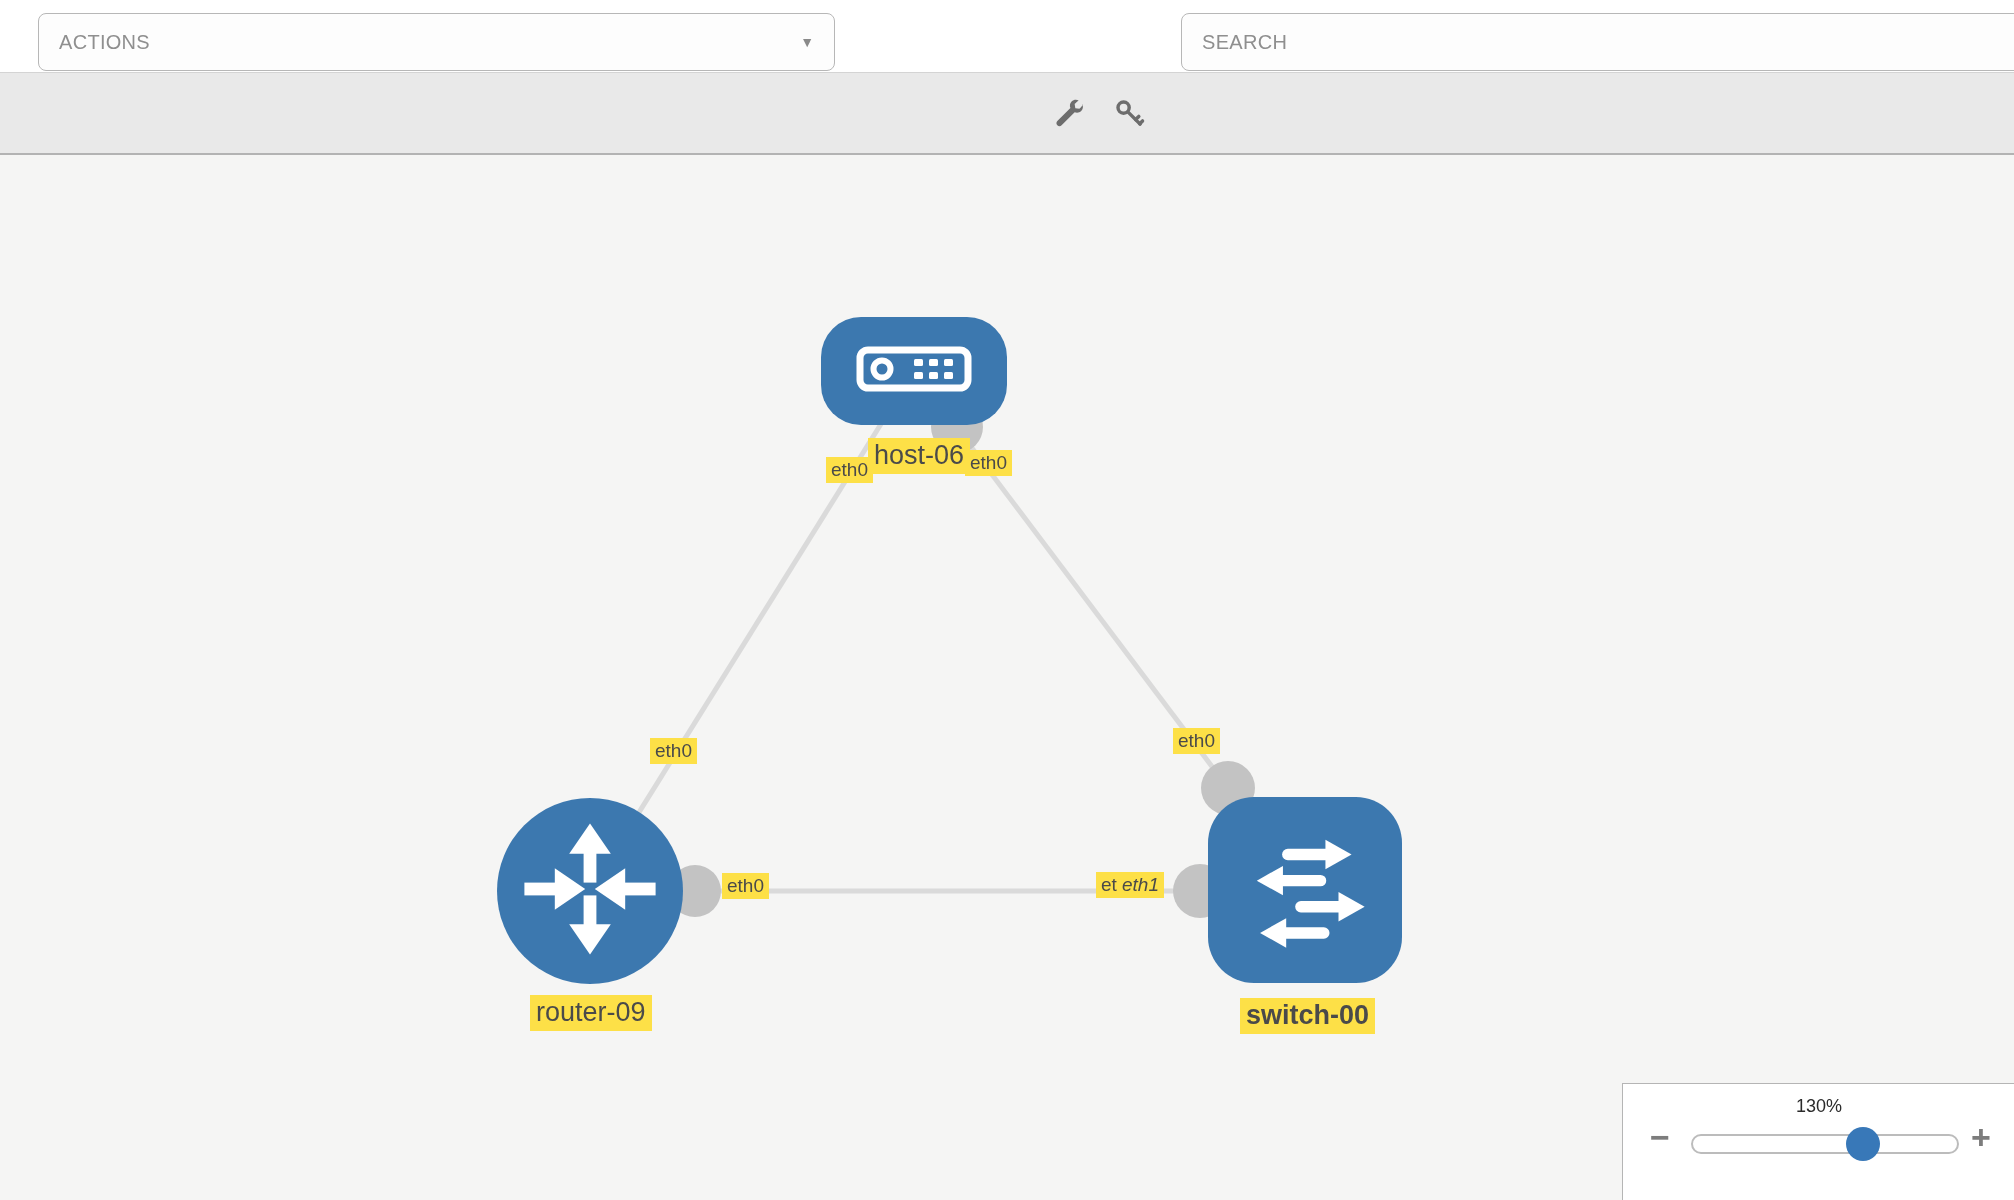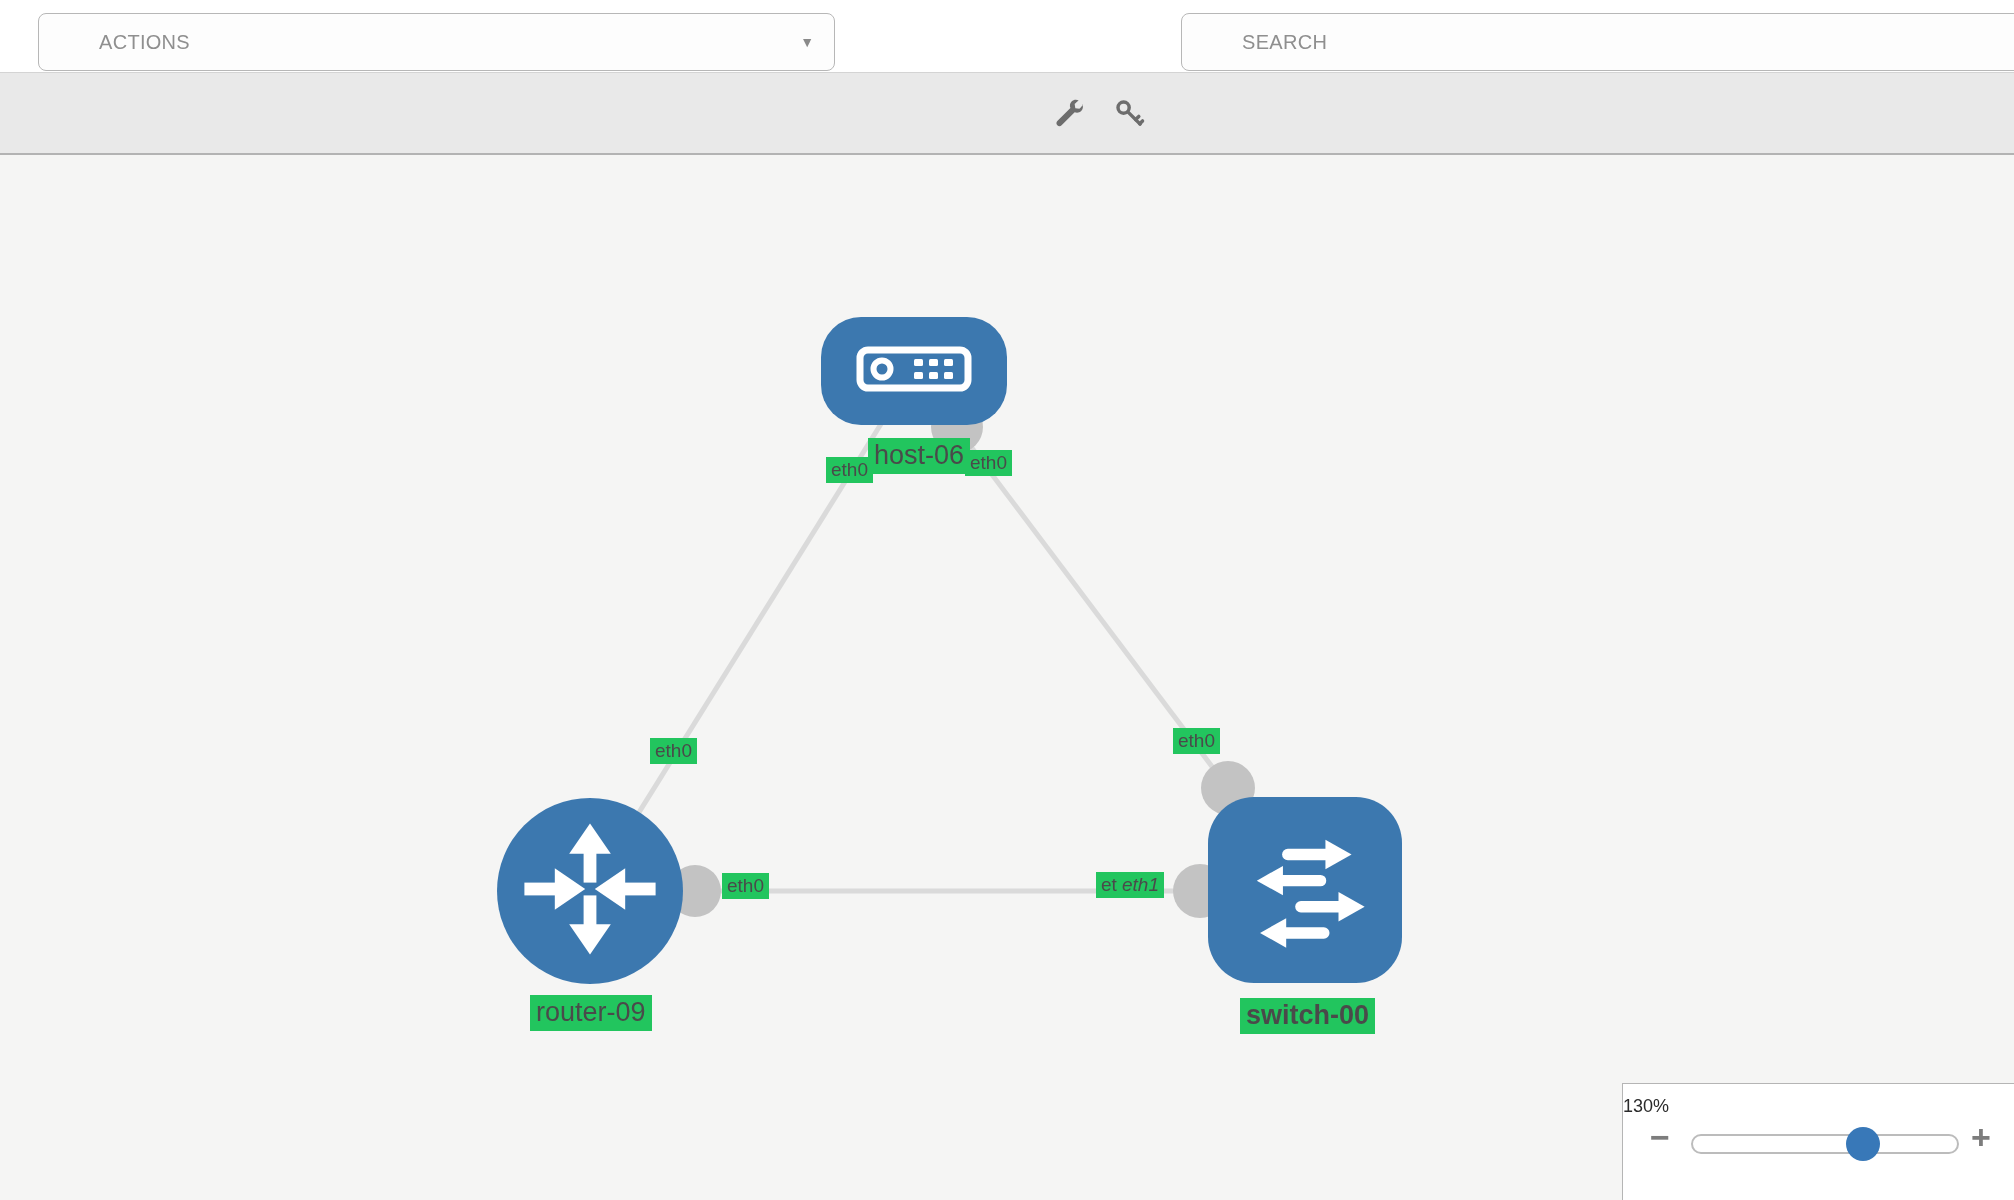--- a/index.html
+++ b/index.html
@@ -26,21 +26,21 @@
   .toolbar {
     position: absolute; left: 0; top: 72px; width: 2014px; height: 83px;
     background: #e9e9e9; border-top: 1px solid #d4d4d4; border-bottom: 2px solid #b3b3b3;
   }
   .select-box {
     position: absolute; top: 13px; height: 58px; background: #fdfdfd;
     border: 1px solid #b7b7b7; border-radius: 8px;
     display: flex; align-items: center; justify-content: space-between;
     padding: 0 20px; cursor: pointer;
   }
-  .select-box .sel-label { color: #8f8f8f; font-size: 20px; letter-spacing: 0.3px; margin-left: 40px; }
+  .select-box .sel-label { color: #8f8f8f; font-size: 20px; letter-spacing: 0.3px; }
   .select-box .caret { color: #8a8a8a; font-size: 14px; }
   .actions-box { left: 38px; width: 797px; }
   .search-box { left: 1181px; width: 907px; }
   .tool-icon-btn {
     position: absolute; top: 96px; width: 44px; height: 40px;
     display: flex; align-items: center; justify-content: center; cursor: pointer;
   }
   .wrench-btn { left: 1048px; }
   .key-btn { left: 1108px; }
 
@@ -62,33 +62,33 @@
     background: #3c78af; border-radius: 50%;
     display: flex; align-items: center; justify-content: center;
   }
   .node-switch {
     left: 1208px; top: 642px; width: 194px; height: 186px;
     background: #3c78af; border-radius: 46px;
     display: flex; align-items: center; justify-content: center;
   }
 
   .chip {
-    position: absolute; z-index: 30; background: #22c55e; color: #4a4a4a;
+    position: absolute; z-index: 30; background: #fde047; color: #4a4a4a;
     white-space: nowrap; line-height: 1.25;
   }
   .node-label { font-size: 27px; padding: 1px 6px; }
   .if-label { font-size: 19px; padding: 1px 5px; }
 
   
   .zoom-panel {
     position: absolute; left: 1622px; top: 928px; width: 400px; height: 130px;
     background: #ffffff; border: 1px solid #b5b5b5; z-index: 40;
   }
   .zoom-level {
-    position: absolute; left: 0; top: 12px; width: 392px; text-align: left;
+    position: absolute; left: 0; top: 12px; width: 392px; text-align: center;
     color: #2b2b2b; font-size: 18px;
   }
   .zoom-minus, .zoom-plus {
     position: absolute; top: 36px; color: #7d7d7d; font-size: 34px; font-weight: bold;
     cursor: pointer; line-height: 1;
   }
   .zoom-minus { left: 27px; }
   .zoom-plus { left: 348px; }
   .zoom-track {
     position: absolute; left: 68px; top: 50px; width: 268px; height: 20px;

